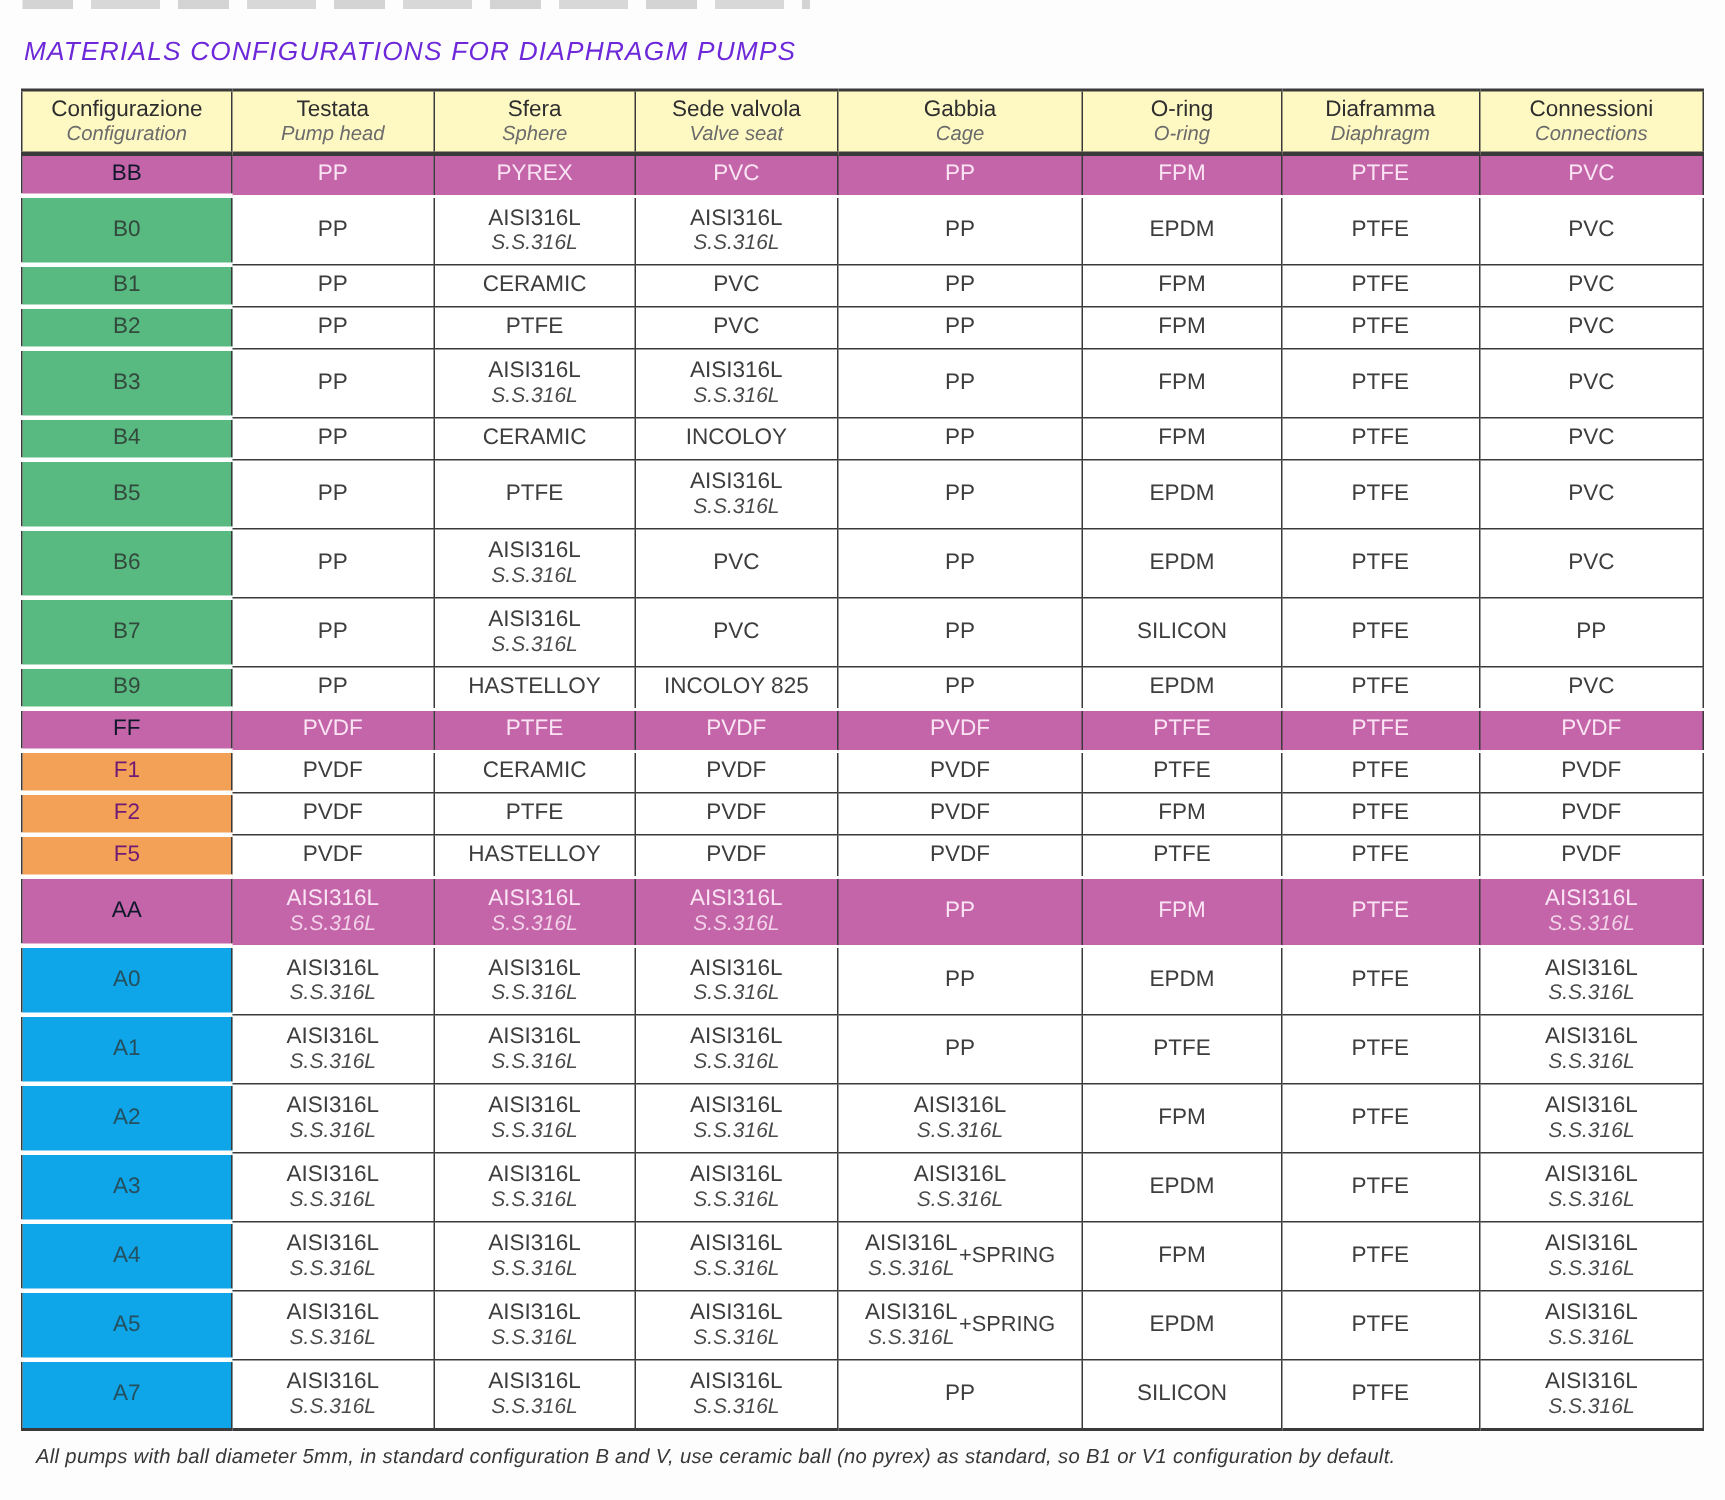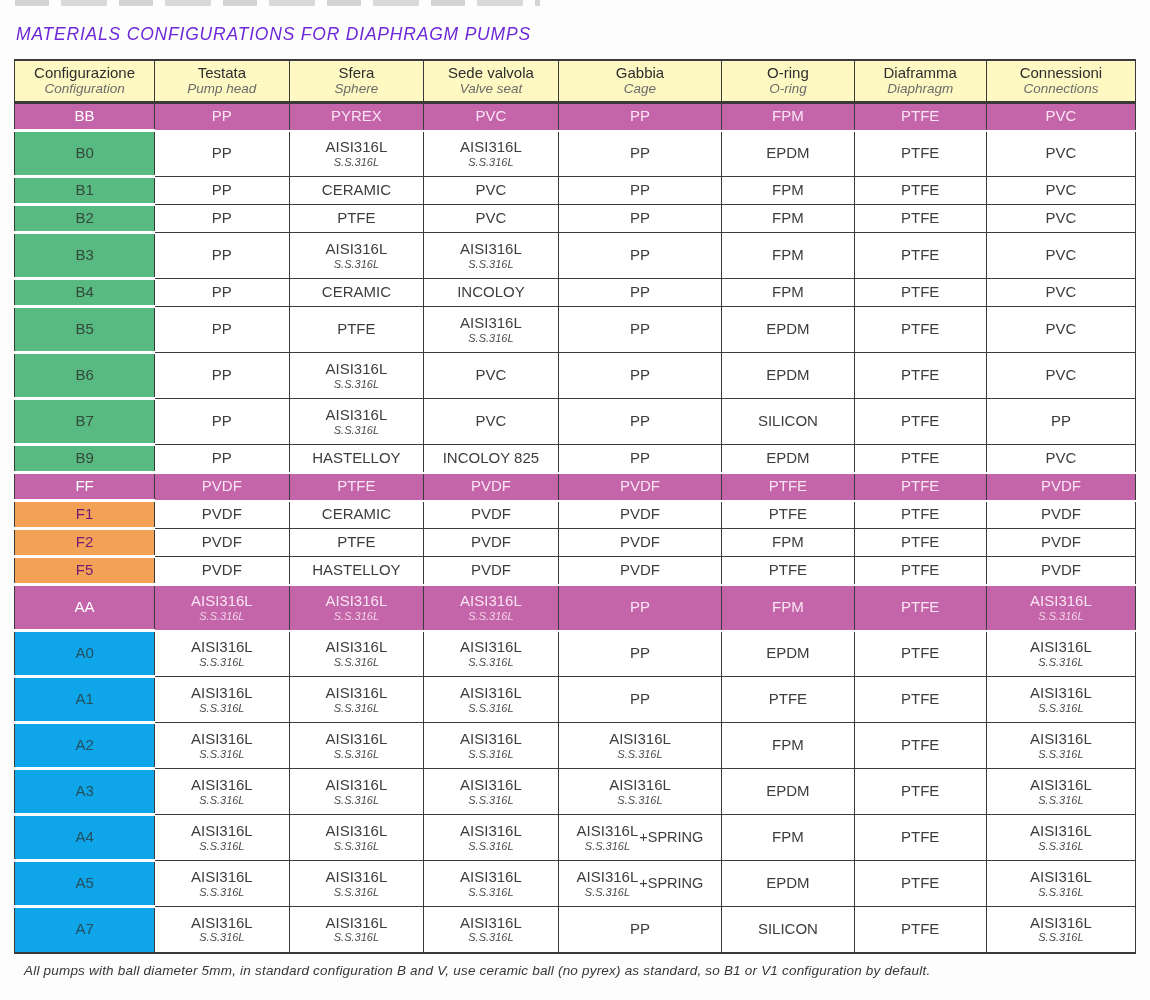--- a/index.html
+++ b/index.html
@@ -54,39 +54,39 @@
     vertical-align:middle;
     font-size:15px;
     color:#3d3d3d;
     padding:1px 2px;
     line-height:1.12;
     background:#ffffff;
   }
   tr.short{height:28px;}
   tr.tall{height:46px;padding-left:44px;}
 
-  .sub{display:block;font-size:11px;font-style:italic;color:#4a4a4a;}
+  .sub{display:block;font-size:14px;font-style:italic;color:#4a4a4a;}
   .stackwrap{display:flex;align-items:center;justify-content:center;gap:1px;}
   .suffix{font-size:14.5px;white-space:nowrap;}
 
   
   td.cfg{border-top:3px solid #ffffff;border-bottom:3px solid #ffffff;}
   td.cfg.green {background:#58ba81;color:#32493c;}
   td.cfg.orange{background:#f2a156;color:#701a75;}
   td.cfg.cyan  {background:#0ea5e9;color:#24505f;margin-left:34px;}
 
   
   tr.magenta td{
     background:#c465aa;
     color:#fae4f3;
     border-top:2px solid #ffffff;
     border-bottom:2px solid #ffffff;
   }
   tr.magenta td .sub{color:#f2d2e8;}
-  tr.magenta td.cfg{color:#ffffff;margin-left:22px;}
+  tr.magenta td.cfg{color:#0f172a;margin-left:22px;}
   tr.row-last td{border-bottom:2px solid #3a3a3a;}
 
   .footnote{
     margin:9px 0 0 24px;
     font-size:13.5px;
     font-style:italic;
     color:#373737;
     letter-spacing:.2px;
   }
 </style>

